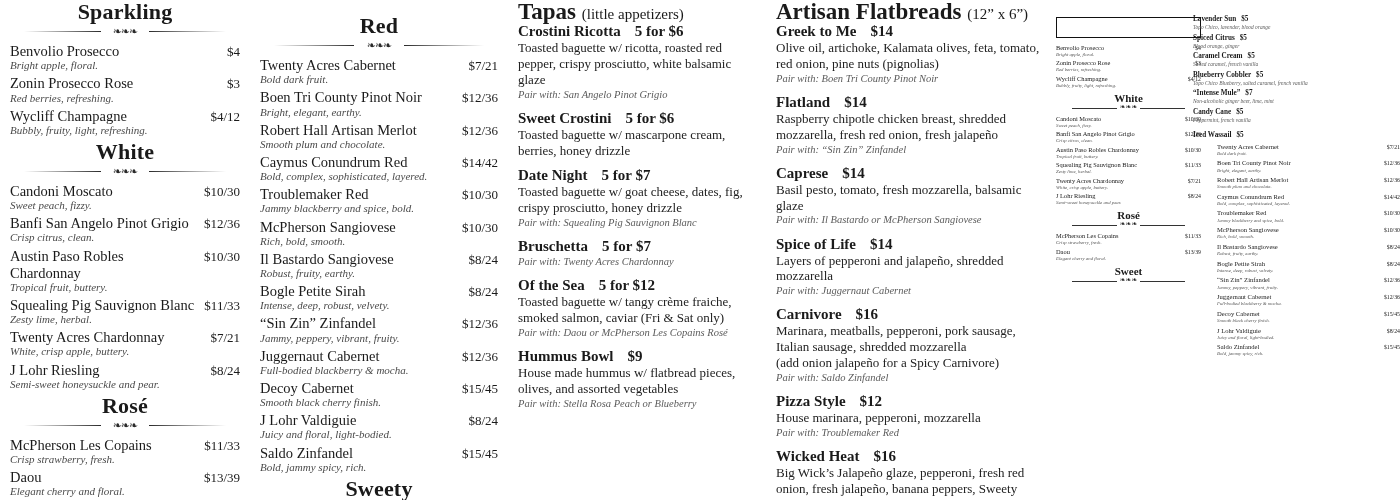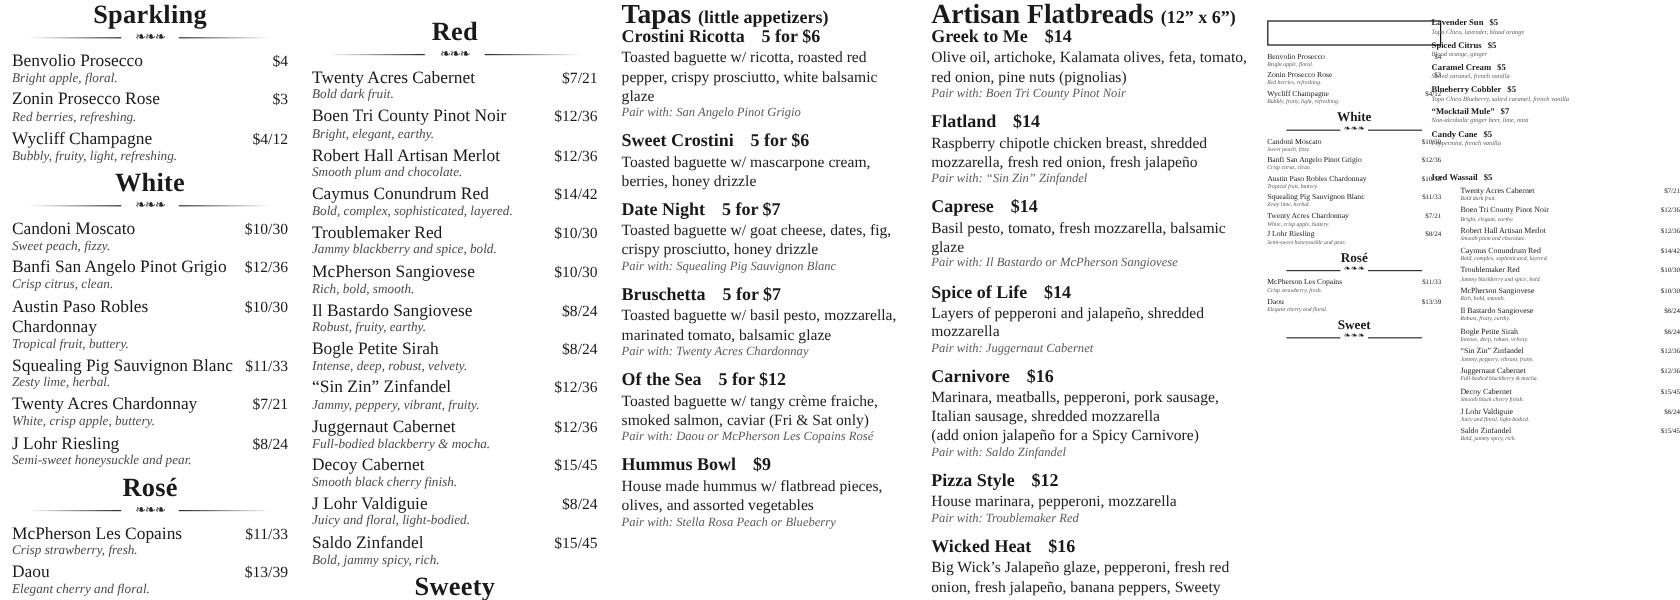--- a/index.html
+++ b/index.html
@@ -54,21 +54,21 @@
 
   
   .wrow { margin-bottom: 3px; }
   .wline { display: flex; align-items: baseline; }
   .wname { font-size: 14.5px; line-height: 1.18; flex: 1 1 auto; padding-right: 6px; }
   .wprice { font-size: 13px; white-space: nowrap; flex: 0 0 auto; }
   .wdesc { font-size: 11px; font-style: italic; color: #4a4a4a; line-height: 1.2; margin-top: -1px; }
 
   
   .big-head { font-weight: bold; font-size: 23px; line-height: 1.0; white-space: nowrap; }
-  .big-head .paren { font-size: 15px; font-weight: bold; }
+  .big-head .paren { font-size: 15px; font-weight: normal; }
   .item { margin-bottom: 9px; }
   .item-top { display: flex; align-items: baseline; }
   .item-name { font-weight: bold; font-size: 15px; }
   .item-price { font-weight: bold; font-size: 15px; margin-left: 14px; }
   .item-desc { font-size: 13px; line-height: 1.22; color: #222; }
   .item-note { font-size: 13px; line-height: 1.22; color: #222; }
   .pair { font-size: 10.5px; font-style: italic; color: #5b5b5b; line-height: 1.25; }
 
   
   .mini-left { position: absolute; left: 0; top: 0; width: 145px; }
@@ -349,21 +349,20 @@
             <div class="item-price">5 for $7</div>
           </div>
           <div class="item-desc">Toasted baguette w/ goat cheese, dates, fig, crispy prosciutto, honey drizzle</div>
           <div class="pair">Pair with: Squealing Pig Sauvignon Blanc</div>
         </div>
         <div class="item">
           <div class="item-top">
             <div class="item-name">Bruschetta</div>
             <div class="item-price">5 for $7</div>
           </div>
-          <div class="item-desc">Toasted baguette w/ basil pesto, mozzarella, marinated tomato, balsamic glaze</div>
           <div class="pair">Pair with: Twenty Acres Chardonnay</div>
         </div>
         <div class="item">
           <div class="item-top">
             <div class="item-name">Of the Sea</div>
             <div class="item-price">5 for $12</div>
           </div>
           <div class="item-desc">Toasted baguette w/ tangy crème fraiche, smoked salmon, caviar (Fri &amp; Sat only)</div>
           <div class="pair">Pair with: Daou or McPherson Les Copains Rosé</div>
         </div>
@@ -615,26 +614,26 @@
         </div>
         <div style="margin-bottom:2.5px">
           <div class="m-row">
             <div class="m-name" style="flex:0 0 auto;padding-right:5px">Blueberry Cobbler</div>
             <div class="m-price">$5</div>
           </div>
           <div class="m-desc-i">Topo Chico Blueberry, salted caramel, french vanilla</div>
         </div>
         <div style="margin-bottom:2.5px">
           <div class="m-row">
-            <div class="m-name" style="flex:0 0 auto;padding-right:5px">“Mocktail Mule”</div>
+            <div class="m-name" style="flex:0 0 auto;padding-right:5px">“Intense Mule”</div>
             <div class="m-price">$7</div>
           </div>
           <div class="m-desc-i">Non-alcoholic ginger beer, lime, mint</div>
         </div>
-        <div style="margin-bottom:20px">
+        <div style="margin-bottom:7px">
           <div class="m-row">
             <div class="m-name" style="flex:0 0 auto;padding-right:5px">Candy Cane</div>
             <div class="m-price">$5</div>
           </div>
           <div class="m-desc-i">Peppermint, french vanilla</div>
         </div>
         <div style="margin-bottom:2.5px">
           <div class="m-row">
             <div class="m-name" style="flex:0 0 auto;padding-right:5px">Iced Wassail</div>
             <div class="m-price">$5</div>

